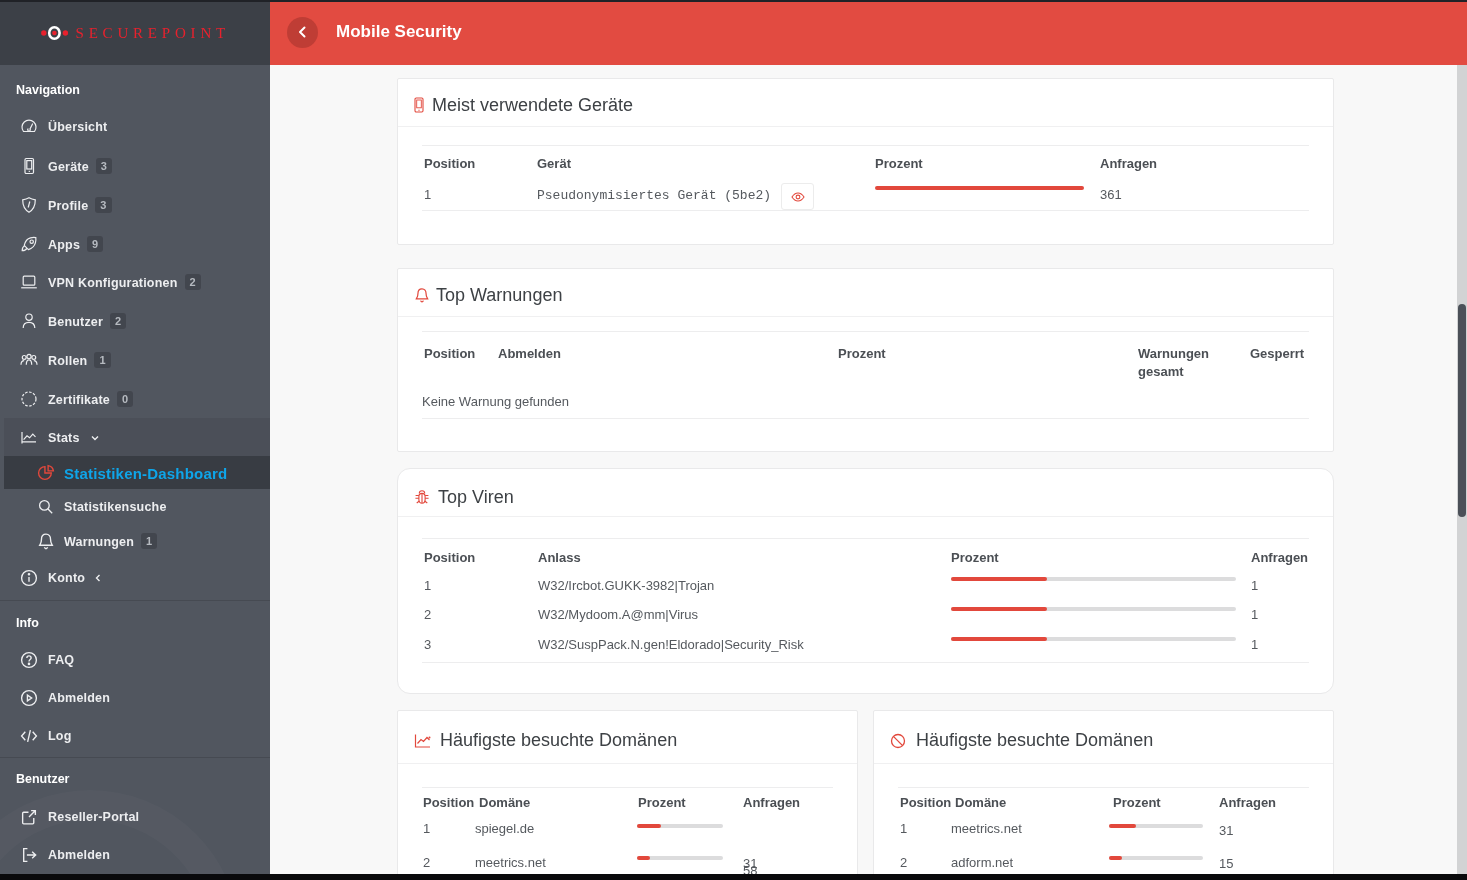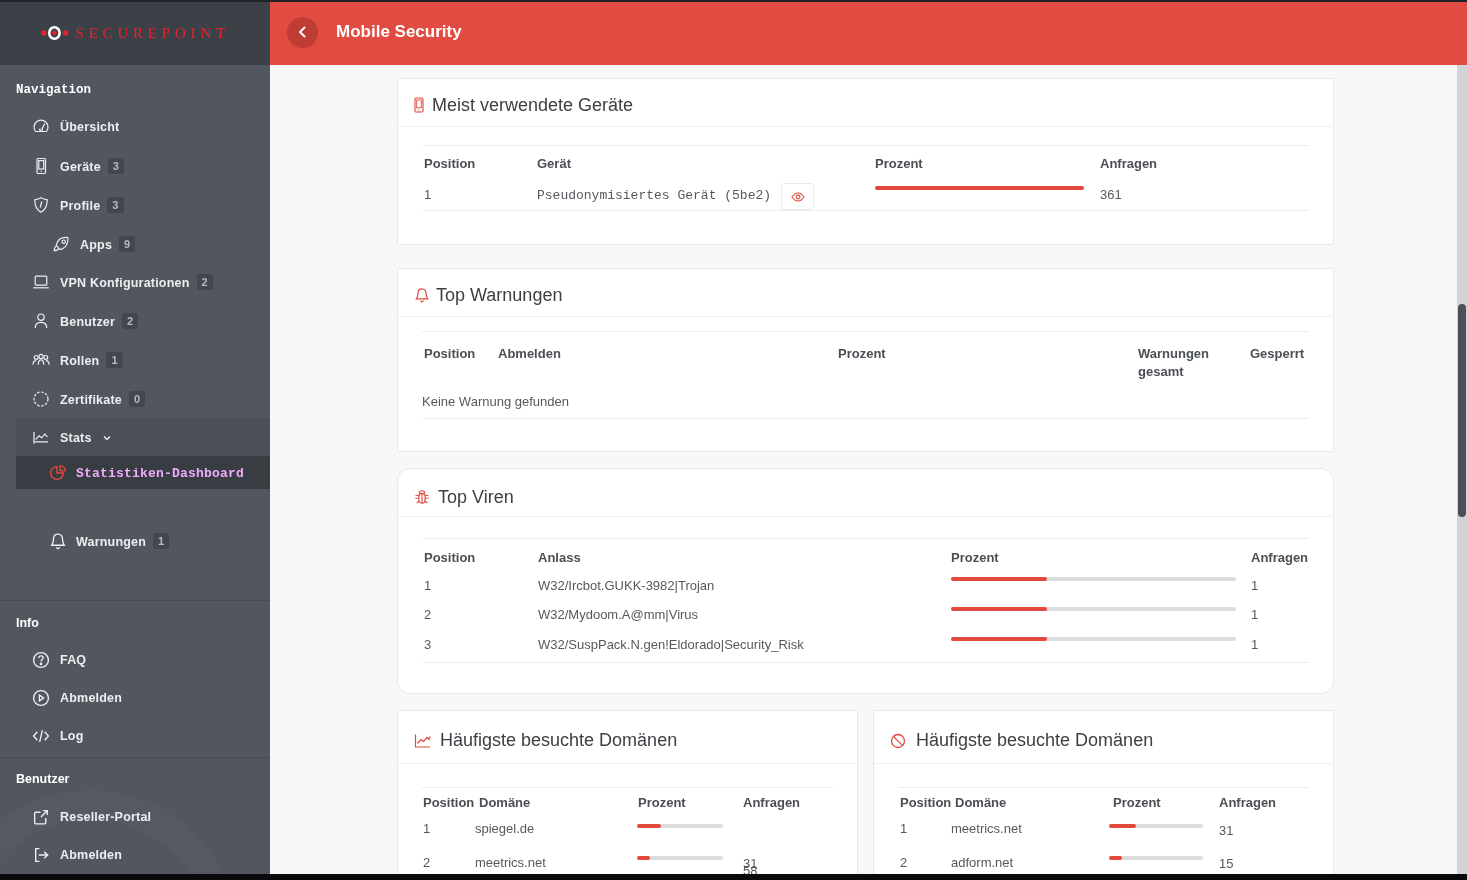--- a/index.html
+++ b/index.html
@@ -8,21 +8,21 @@
 
 
 #topstrip { left:0; top:0; width:1467px; height:2px; background:#202227; z-index:30; }
 #botstrip { left:0; top:874px; width:1467px; height:6px; background:#0a0a0c; z-index:30; }
 
 
 #sidebar { left:0; top:0; width:270px; height:880px; background:#51565f; z-index:10; overflow:hidden; }
 #logoband { left:0; top:0; width:270px; height:65px; background:#3c4047; }
 #logo { left:38px; top:22px; width:220px; height:22px; }
 .navhead { position:absolute; left:16px; color:#ffffff; font-size:12.5px; font-weight:bold; transform:translateY(-50%); }
-.item { position:absolute; left:16px; width:284px; height:39px; color:#edeef0; }
+.item { position:absolute; left:4px; width:284px; height:39px; color:#edeef0; }
 .item .ic { position:absolute; left:16px; top:50%; transform:translateY(-50%); width:18px; height:18px; }
 .item .lb { position:absolute; left:44px; top:50%; transform:translateY(-50%); font-size:12.5px; font-weight:bold; letter-spacing:0.2px; white-space:nowrap; }
 .item .bdg { display:inline-block; background:#42464e; color:#b6bac0; font-size:11px; font-weight:bold; border-radius:3px; padding:2px 5px; margin-left:7px; vertical-align:1px; }
 .sub .ic { left:33px; }
 .sub .lb { left:60px; }
 .sep { position:absolute; left:0; width:270px; height:1px; background:#464a52; }
 #watermark { left:-60px; top:790px; width:300px; height:300px; border:30px solid rgba(255,255,255,0.025); border-radius:50%; }
 
 
 #redbar { left:270px; top:2px; width:1197px; height:63px; background:#e24b41; z-index:5; }
@@ -54,21 +54,21 @@
   <div class="abs" id="watermark"></div>
   <div class="abs" id="logoband"></div>
   <svg class="abs" id="logo" viewBox="0 0 220 22">
     <circle cx="5.8" cy="11" r="2.7" fill="#e8212d"></circle>
     <ellipse cx="16.4" cy="11" rx="5.2" ry="5.7" fill="none" stroke="#ffffff" stroke-width="2.6"></ellipse>
     <circle cx="16.4" cy="11" r="2.3" fill="#e8212d"></circle>
     <circle cx="27.4" cy="11" r="2.7" fill="#e8212d"></circle>
     <text x="37.5" y="16.2" font-family="Liberation Serif, serif" font-size="15" letter-spacing="4.8" fill="#e8212d">SECUREPOINT</text>
   </svg>
 
-  <div class="navhead" style="top:90px;font-family:Liberation Mono, monospace;">Navigation</div>
+  <div class="navhead" style="top:90px;">Navigation</div>
 
   <div class="item" style="top:107px;">
     <svg class="ic" viewBox="0 0 18 18" fill="none" stroke="#edeef0" stroke-width="1.2">
         <path d="M3.5 13.5 A7 7 0 1 1 14.5 13.5 Z"></path>
         <path d="M8 11 a1.3 1.3 0 1 0 2 0 L12.5 6" stroke-linecap="round"></path>
       </svg>
     <span class="lb">Übersicht</span>
   </div>
   <div class="item" style="top:146px;">
     <svg class="ic" viewBox="0 0 18 18" fill="none" stroke="#edeef0" stroke-width="1.2">
@@ -78,21 +78,21 @@
       </svg>
     <span class="lb">Geräte<span class="bdg">3</span></span>
   </div>
   <div class="item" style="top:185px;text-align:center;">
     <svg class="ic" viewBox="0 0 18 18" fill="none" stroke="#edeef0" stroke-width="1.2">
         <path d="M9 1.8 C11 3 13.5 3.6 15.3 3.8 C15.3 9.5 13 14 9 16.2 C5 14 2.7 9.5 2.7 3.8 C4.5 3.6 7 3 9 1.8 Z"></path>
         <path d="M9.8 5.5 L8.2 11.5"></path>
       </svg>
     <span class="lb">Profile<span class="bdg">3</span></span>
   </div>
-  <div class="item" style="top:224px;margin-left:20px;">
+  <div class="item" style="top:224px;">
     <svg class="ic" viewBox="0 0 18 18" fill="none" stroke="#edeef0" stroke-width="1.2">
         <path d="M10.5 2.8 C13.5 2.1 15.8 2.6 15.8 2.6 C15.8 2.6 16.2 5 15.4 7.8 C14.6 10.6 11.5 13.6 8.4 14.6 L4.2 10.4 C5 7.1 7.5 3.5 10.5 2.8 Z"></path>
         <circle cx="11.7" cy="6.7" r="1.7"></circle>
         <path d="M4.6 11 C3.2 11.5 2.2 13.5 2.2 15.6 C4.3 15.6 6.3 14.6 6.8 13.2"></path>
       </svg>
     <span class="lb">Apps<span class="bdg">9</span></span>
   </div>
   <div class="item" style="top:262px;">
     <svg class="ic" viewBox="0 0 18 18" fill="none" stroke="#edeef0" stroke-width="1.2">
         <rect x="3.2" y="3.2" width="11.6" height="9" rx="1"></rect>
@@ -129,28 +129,46 @@
     <span class="lb">Stats</span>
     <svg class="abs" style="left:86px; top:50%; transform:translateY(-50%);" width="10" height="10" viewBox="0 0 10 10" fill="none" stroke="#edeef0" stroke-width="1.4">
         <path d="M2 3.5 L5 6.5 L8 3.5"></path>
       </svg>
   </div>
   <div class="item sub" style="top:456px; height:33px; background:#383c43;">
     <svg class="ic" viewBox="0 0 17 17" fill="none" stroke="#e2483c" stroke-width="1.3">
         <path d="M7.5 2.5 A6 6 0 1 0 13.5 8.5 L 7.5 8.5 Z"></path>
         <path d="M10.5 1.5 A6 6 0 0 1 15.5 6.5 L10.5 6.5 Z"></path>
       </svg>
-    <span class="lb" style="color:#f0abfc; font-size:13px;font-family:Liberation Mono, monospace;">Statistiken-Dashboard</span>
+    <span class="lb" style="color:#0ea5e9; font-size:15px;">Statistiken-Dashboard</span>
+  </div>
+  <div class="item sub" style="top:490px; height:34px;">
+    <svg class="ic" viewBox="0 0 18 18" fill="none" stroke="#edeef0" stroke-width="1.3">
+        <circle cx="7.4" cy="7.4" r="4.8"></circle>
+        <path d="M11 11 L15.2 15.2"></path>
+      </svg>
+    <span class="lb">Statistikensuche</span>
   </div>
   <div class="item sub" style="top:524px; height:34px;">
     <svg class="ic" viewBox="0 0 17 17" fill="none" stroke="#edeef0" stroke-width="1.3">
         <path d="M8.5 2 C5.7 2 4.2 4.2 4.2 7 C4.2 10.5 3 11.5 2.5 12.5 h12 C14 11.5 12.8 10.5 12.8 7 C12.8 4.2 11.3 2 8.5 2 Z"></path>
         <path d="M7 14.5 C7.3 15.3 8 15.8 8.5 15.8 C9 15.8 9.7 15.3 10 14.5"></path>
       </svg>
     <span class="lb">Warnungen<span class="bdg">1</span></span>
+  </div>
+  <div class="item" style="top:558px;">
+    <svg class="ic" viewBox="0 0 17 17" fill="none" stroke="#edeef0" stroke-width="1.3">
+        <circle cx="8.5" cy="8.5" r="7"></circle>
+        <path d="M8.5 7.5 v4.5"></path>
+        <circle cx="8.5" cy="5" r="0.6" fill="#edeef0"></circle>
+      </svg>
+    <span class="lb">Konto</span>
+    <svg class="abs" style="left:89px; top:50%; transform:translateY(-50%);" width="10" height="10" viewBox="0 0 10 10" fill="none" stroke="#edeef0" stroke-width="1.4">
+        <path d="M6.5 2 L3.5 5 L6.5 8"></path>
+      </svg>
   </div>
 
   <div class="sep" style="top:600px;"></div>
   <div class="navhead" style="top:623px;">Info</div>
   <div class="item" style="top:640px;">
     <svg class="ic" viewBox="0 0 17 17" fill="none" stroke="#edeef0" stroke-width="1.3">
         <circle cx="8.5" cy="8.5" r="7"></circle>
         <path d="M6.5 6.6 C6.5 5.4 7.4 4.6 8.5 4.6 C9.6 4.6 10.5 5.4 10.5 6.5 C10.5 8 8.5 8 8.5 9.8"></path>
         <circle cx="8.5" cy="12.2" r="0.6" fill="#edeef0"></circle>
       </svg>

